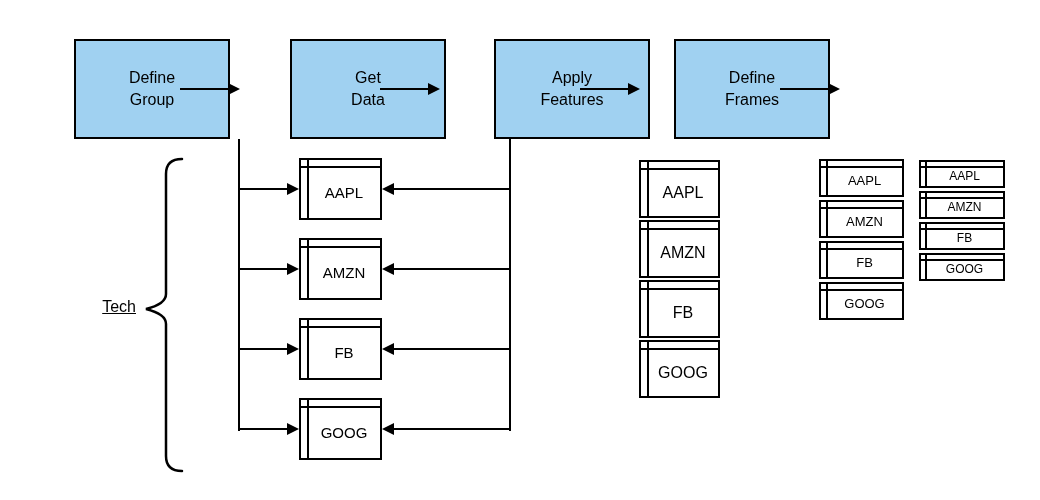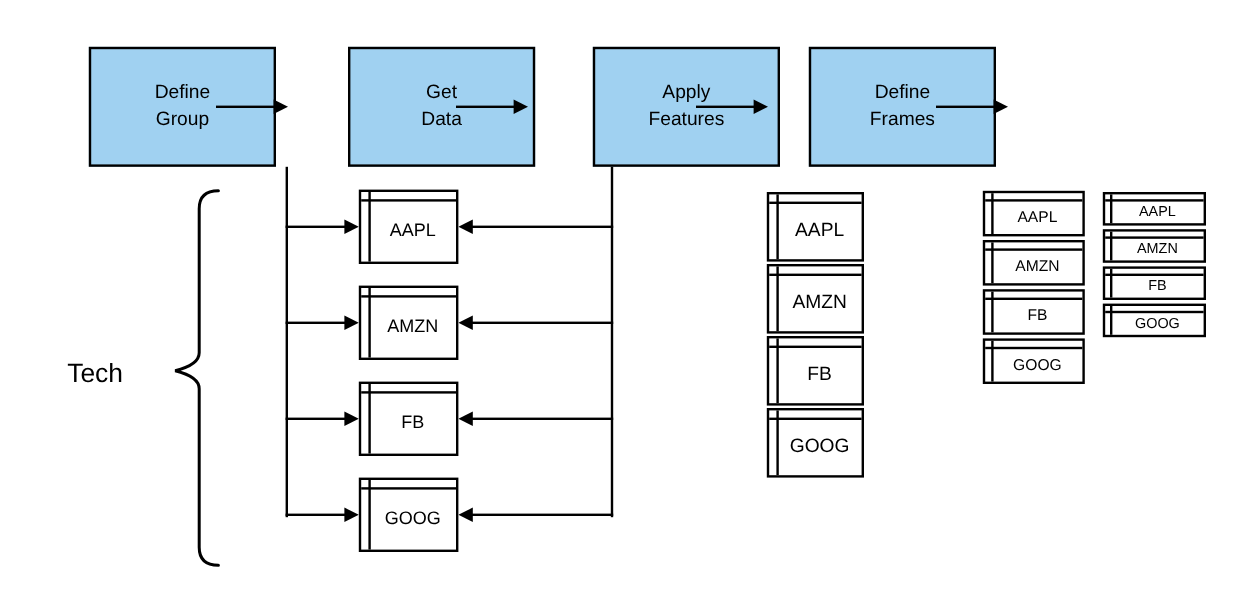--- a/index.html
+++ b/index.html
@@ -40,21 +40,21 @@
   .t-xl{width:81px;height:58px;font-size:16px;}
   .t-xl::before{top:6px;} .t-xl::after{left:6px;}
   .t-xl .lbl{padding-left:7px;padding-top:7px;}
   .t-md{width:85px;height:38px;font-size:13px;}
   .t-md::before{top:5px;} .t-md::after{left:5px;}
   .t-md .lbl{padding-left:6px;padding-top:5px;}
   .t-sm{width:86px;height:28px;font-size:12px;}
   .t-sm::before{top:4px;} .t-sm::after{left:4px;}
   .t-sm .lbl{padding-left:5px;padding-top:4px;}
   .group-label{
-    position:absolute;left:56px;top:298px;width:80px;text-align:left;font-size:22px;
+    position:absolute;left:56px;top:298px;width:80px;text-align:right;font-size:16px;text-decoration:underline;
   }
   .brace{position:absolute;left:138px;top:152px;}
 </style>
 </head>
 <body>
 
 <div class="canvas">
 
   <div class="step" style="left:40px">Define
 Group</div>

